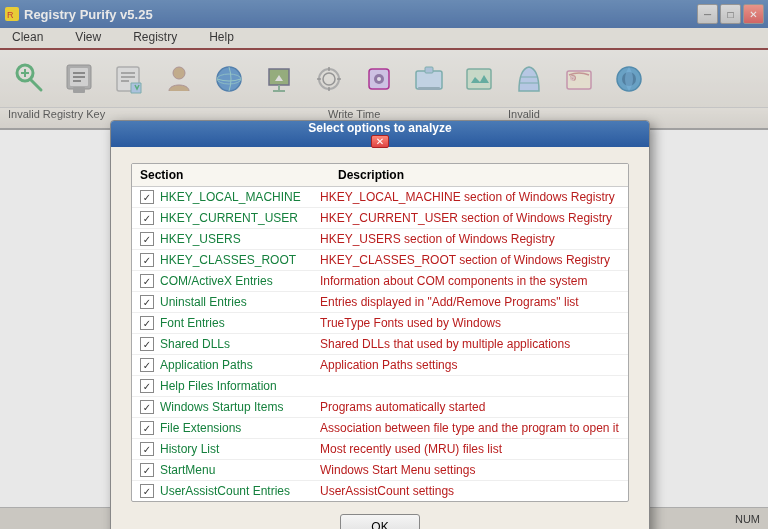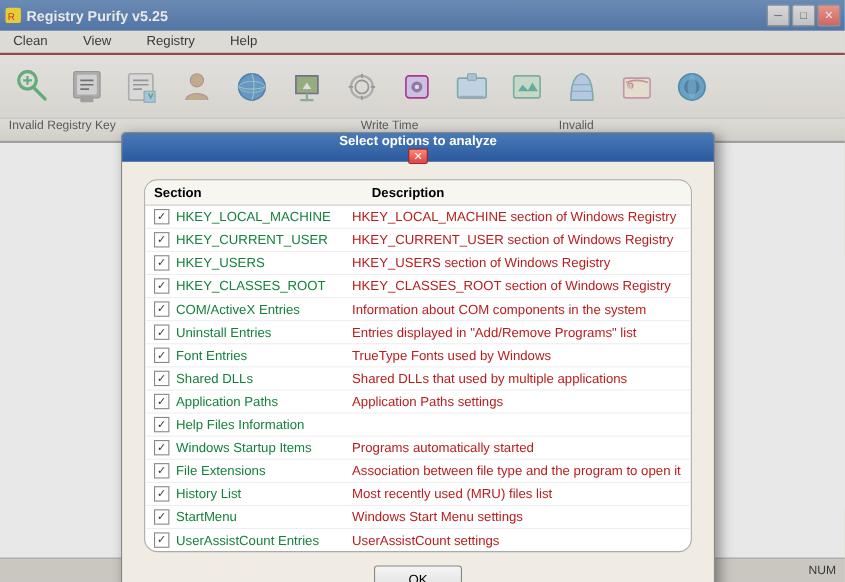--- a/index.html
+++ b/index.html
@@ -190,21 +190,21 @@
     }
     .dialog-body {
       padding: 16px 20px;
     }
 
     
     .options-list {
       border: 1px solid #aaa;
       background: white;
       width: 100%;
-      border-radius: 12px;
+      border-radius: 2px;
       overflow: hidden;
     }
     .list-header {
       display: flex;
       background: #f8f6f0;
       border-bottom: 1px solid #ccc;
       padding: 4px 8px;
       font-weight: bold;
       font-size: 12px;
     }

